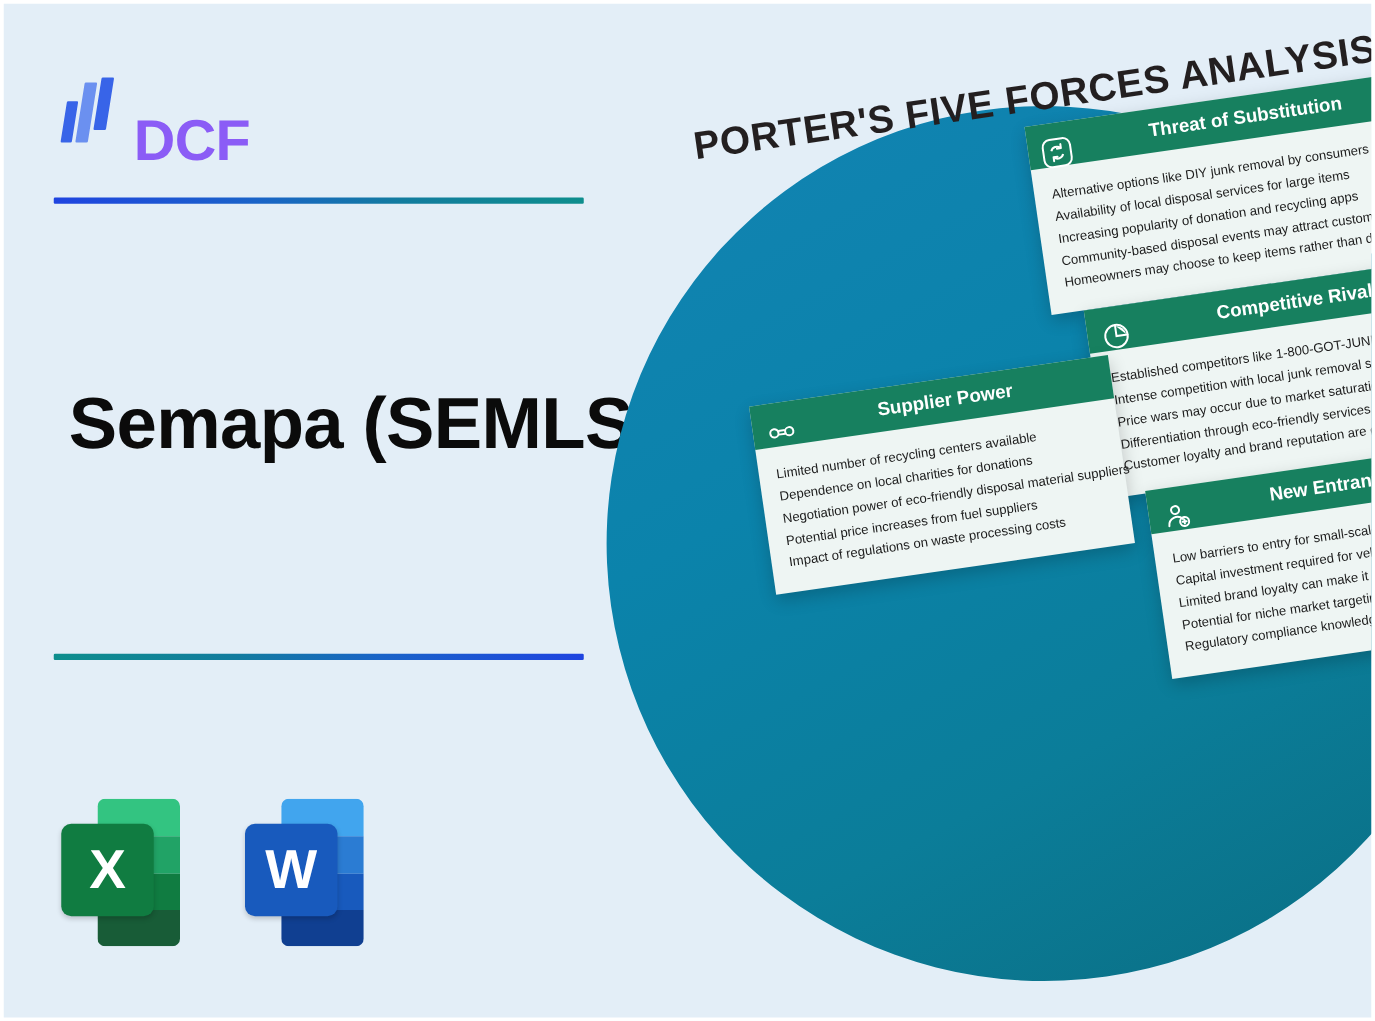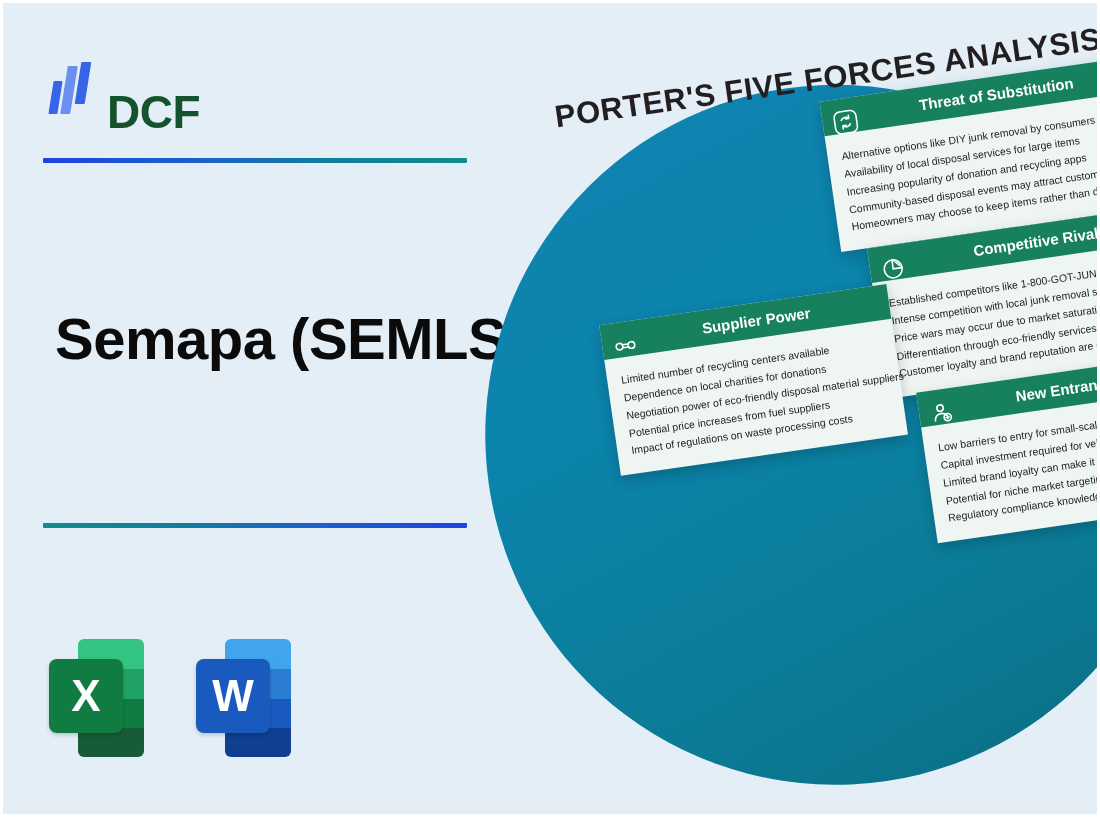--- a/index.html
+++ b/index.html
@@ -44,21 +44,21 @@
     border-radius: 1px;
   }
   .bar-a { left: 2px;  bottom: 2px;  width: 9px;  height: 33px; background: #3864e8; }
   .bar-b { left: 15px; bottom: 2px;  width: 10px; height: 48px; background: #6b90f0; }
   .bar-c { left: 29px; bottom: 12px; width: 10px; height: 42px; background: #3864e8; }
 
   .brand-word {
     font-size: 46px;
     font-weight: 600;
     letter-spacing: -0.5px;
-    color: #14532d;
+    color: #8b5cf6;
     line-height: 1;
     margin-top: 48px;
   }
 
   .rule {
     position: absolute;
     left: 40px;
     width: 424px;
     height: 5px;
     border-radius: 1px;

